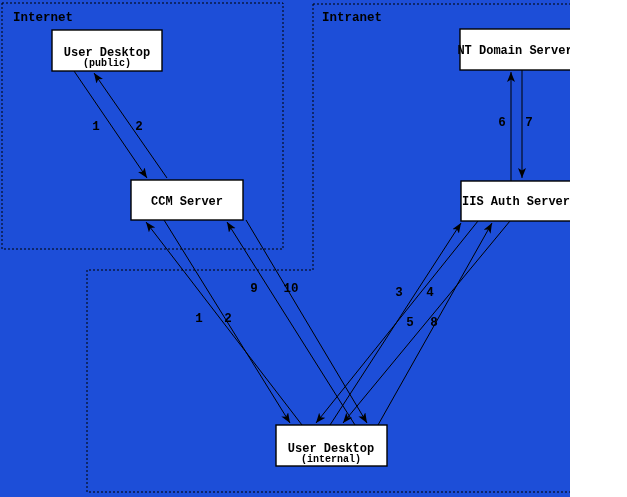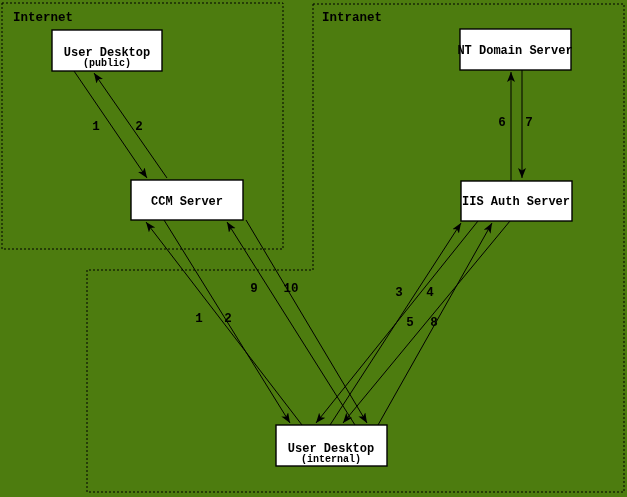--- a/index.html
+++ b/index.html
@@ -2,23 +2,23 @@
 <html><head>
 <meta charset="utf-8">
 <style>
   html, body {
     margin: 0;
     padding: 0;
     background: #ffffff;
   }
   .canvas {
     position: relative;
-    width: 627px;
+    width: 570px;
     height: 497px;
-    background: #4d7c0f;
+    background: #1d4ed8;
     overflow: hidden;
   }
   svg {
     display: block;
   }
   .region-outline {
     fill: none;
     stroke: #000000;
     stroke-width: 1;
     stroke-dasharray: 2 2;

